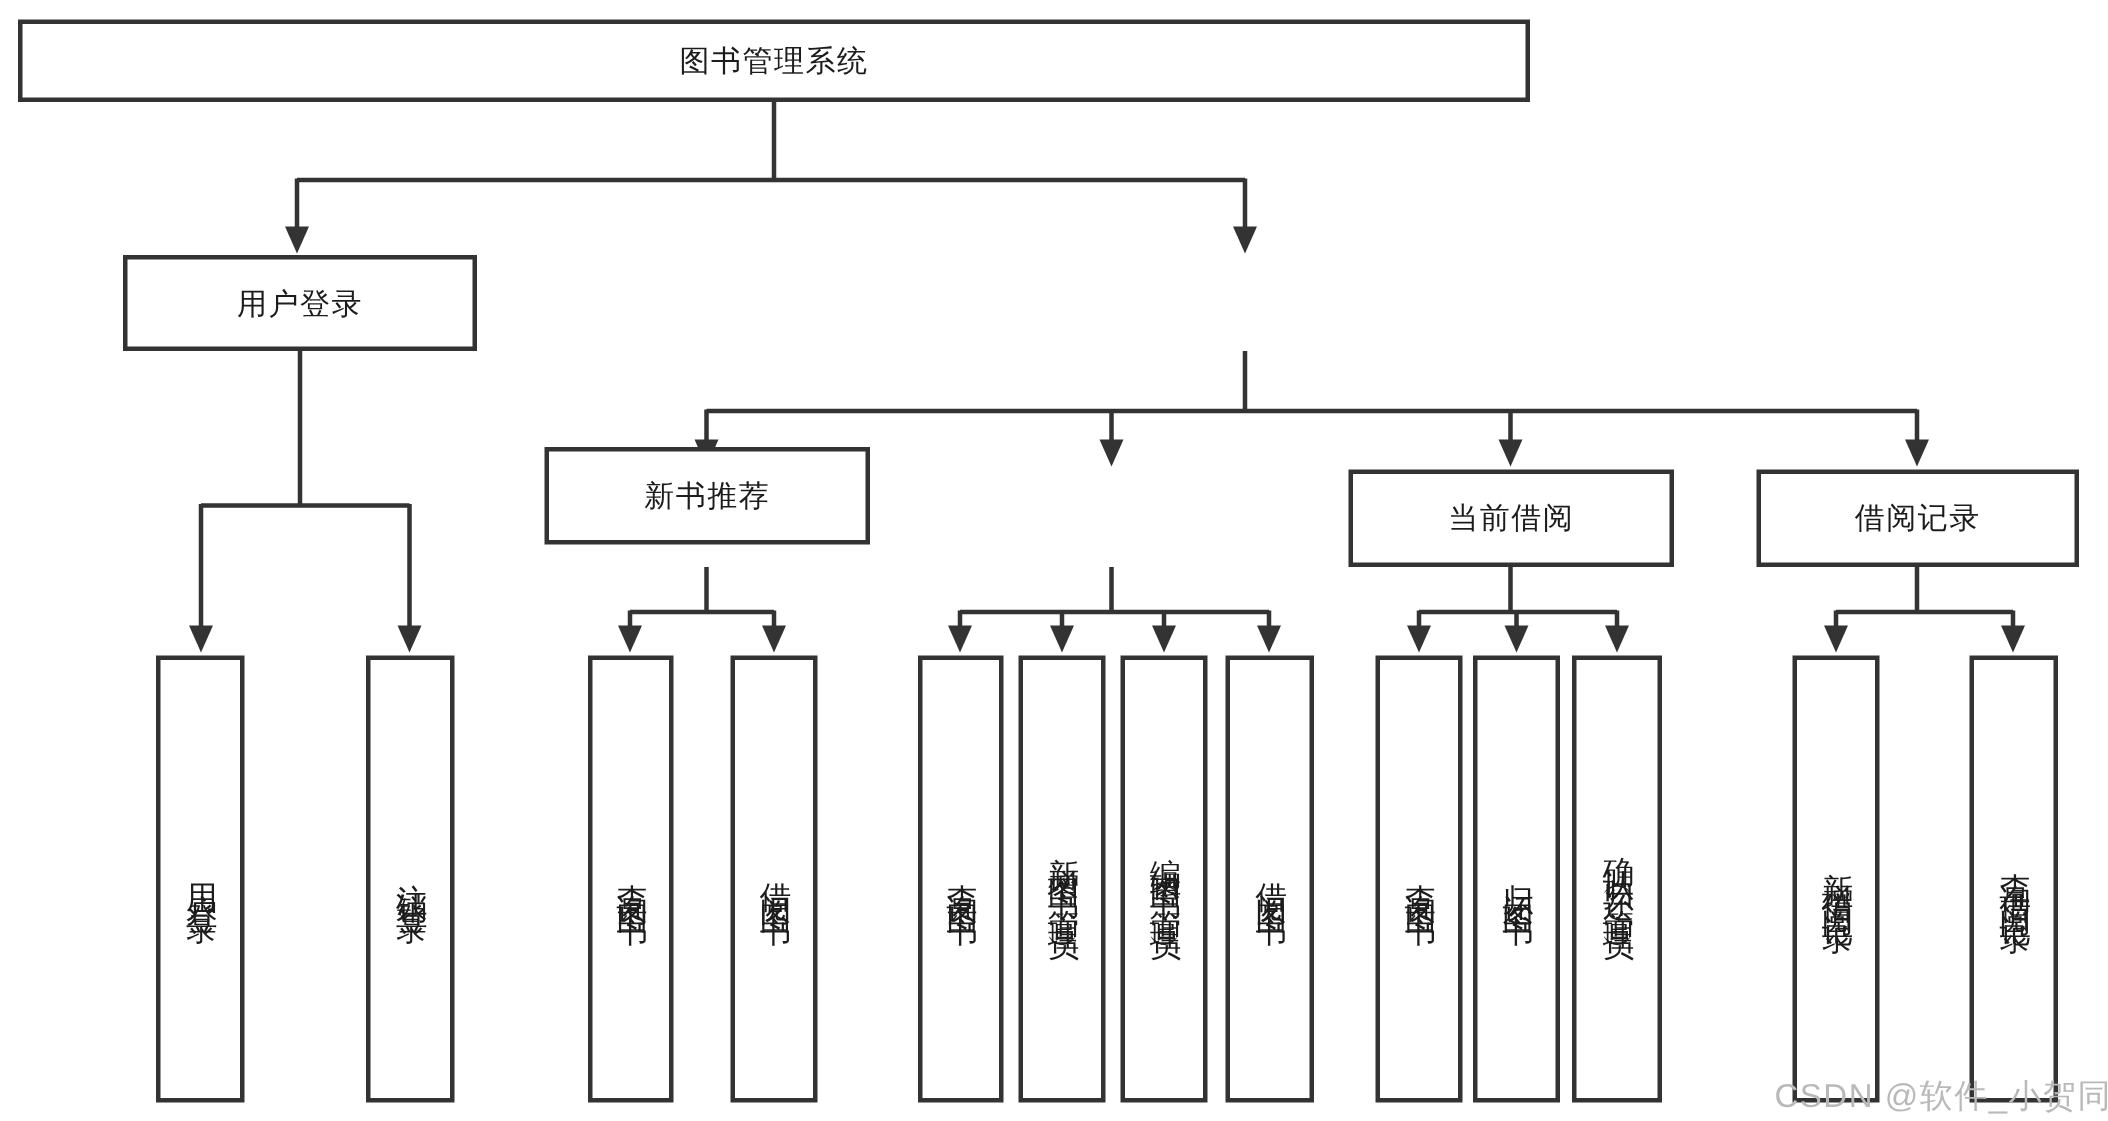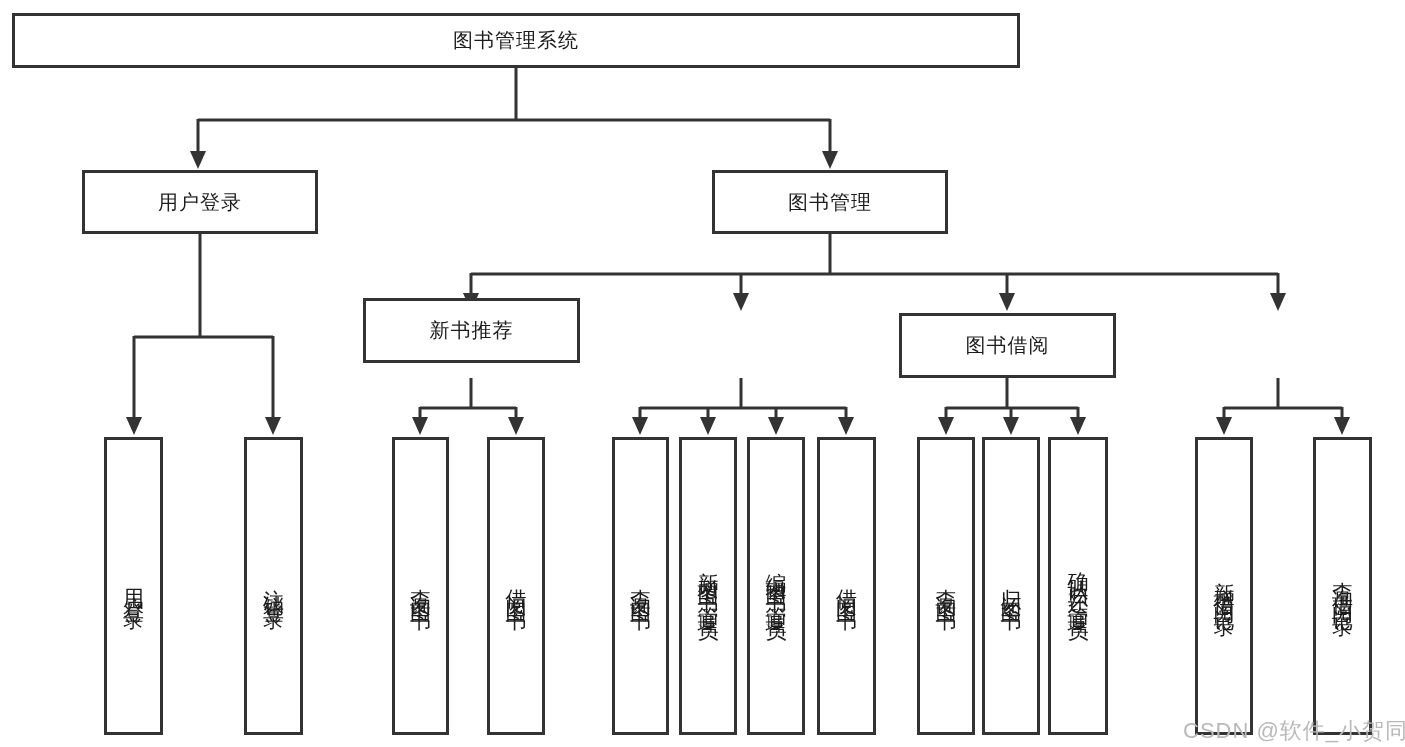--- a/index.html
+++ b/index.html
@@ -118,29 +118,29 @@
     </g>
   </svg>
 
   <div class="hnode" style="left:12px; top:13px; width:1008px; height:55px;">
     <span>图书管理系统</span>
   </div>
 
   <div class="hnode" style="left:82px; top:170px; width:236px; height:64px;">
     <span>用户登录</span>
   </div>
-  <div class="hnode" style="left:712px; top:170px; width:236px; height:64px;">
-    <span>图书管理</span>
-  </div>
 
   <div class="hnode" style="left:363px; top:298px; width:217px; height:65px;">
     <span>新书推荐</span>
   </div>
   <div class="hnode" style="left:899px; top:313px; width:217px; height:65px;">
-    <span>图书借阅</span>
+    <span>当前借阅</span>
+  </div>
+  <div class="hnode" style="left:1171px; top:313px; width:215px; height:65px;">
+    <span>借阅记录</span>
   </div>
 
   <div class="vnode" style="left:104px; width:59px;">
     <span class="vlabel">用户登录</span>
   </div>
   <div class="vnode" style="left:244px; width:59px;">
     <span class="vlabel">注销登录</span>
   </div>
 
   <div class="vnode" style="left:392px; width:57px;">

